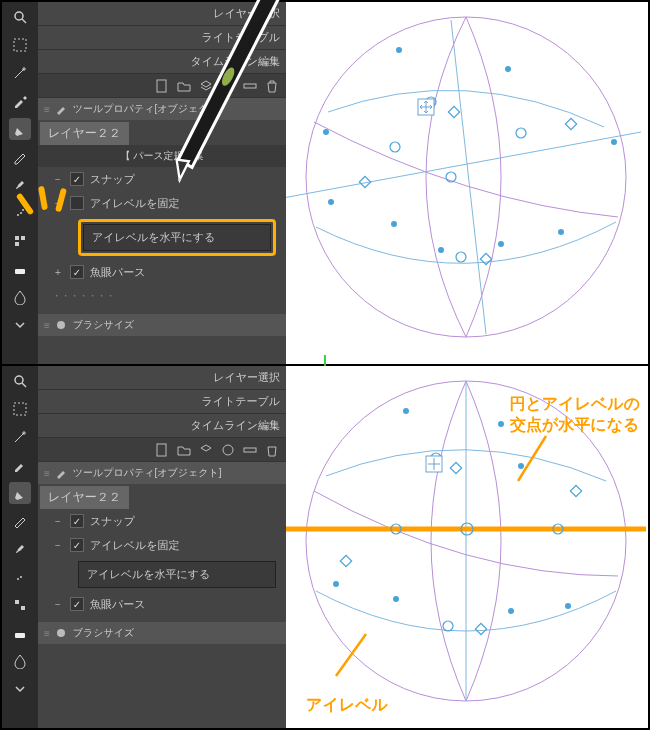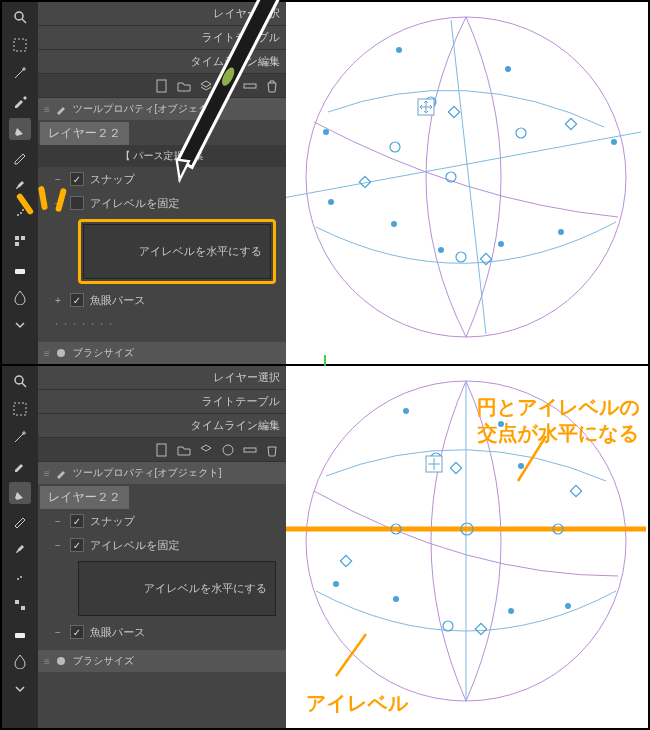--- a/index.html
+++ b/index.html
@@ -14,32 +14,32 @@
   .row { display: flex; align-items: center; height: 24px; padding: 0 6px; border-bottom: 1px solid #333; background: #474747; justify-content: flex-end; }
   .toolbar-row { display: flex; align-items: center; height: 24px; padding: 0 6px; gap: 6px; background: #3d3d3d; border-bottom: 1px solid #333; justify-content: flex-end; }
   .icon { width: 16px; height: 16px; display: inline-flex; align-items: center; justify-content: center; color: #bbb; }
   .prop-header { display: flex; align-items: center; height: 22px; background: #555; padding: 0 6px; gap: 4px; }
   .layer-tab { background: #666; padding: 3px 8px; display: inline-block; font-size: 12px; }
   .section-title { background: #3a3a3a; padding: 4px 6px; text-align: center; font-size: 10px; }
   .checkrow { display: flex; align-items: center; height: 24px; padding: 0 6px 0 14px; gap: 6px; background: #444; }
   .checkrow .toggle { width: 12px; text-align: center; color: #aaa; font-size: 10px; }
   .checkbox { width: 14px; height: 14px; background: #333; border: 1px solid #666; display: flex; align-items: center; justify-content: center; font-size: 10px; color: #ddd; }
   .button-row { padding: 4px 10px 4px 40px; background: #444; }
-  .big-button { background: #3a3a3a; border: 1px solid #222; color: #ccc; padding: 19px 8px; text-align: right; font-size: 11px; }
+  .big-button { background: #3a3a3a; border: 1px solid #222; color: #ccc; padding: 5px 8px; text-align: left; font-size: 11px; }
   .highlight-wrap { border: 3px solid #ffb000; border-radius: 4px; padding: 2px; }
   .brush-header { display: flex; align-items: center; height: 22px; background: #555; padding: 0 6px; gap: 4px; margin-top: 6px; }
   .canvas { flex: 1; background: #fff; position: relative; overflow: hidden; }
   .dot { fill: #4aa3d8; }
   .ring { fill: none; stroke: #4aa3d8; stroke-width: 1.2; }
   .diamond { fill: none; stroke: #4aa3d8; stroke-width: 1.2; }
   .pen { position: absolute; width: 200px; height: 200px; pointer-events: none; }
   .burst { position: absolute; }
   .burst span { position: absolute; width: 6px; height: 24px; background: #ffb000; border-radius: 3px; }
   .arrow-down { position: absolute; left: 50%; top: 50%; transform: translate(-50%, -50%); font-size: 44px; color: #2ecc40; font-weight: bold; }
-  .callout { position: absolute; color: #ffa000; font-weight: bold; font-size: 20px; line-height: 1.3; }
+  .callout { position: absolute; color: #ffa000; font-weight: bold; font-size: 16px; line-height: 1.3; }
   .grip { color: #888; font-size: 10px; letter-spacing: -1px; }
 </style>
 </head>
 <body>
 
 <div class="outer">
 
   <div class="panel">
     <div class="toolstrip">
       <div class="tool">

